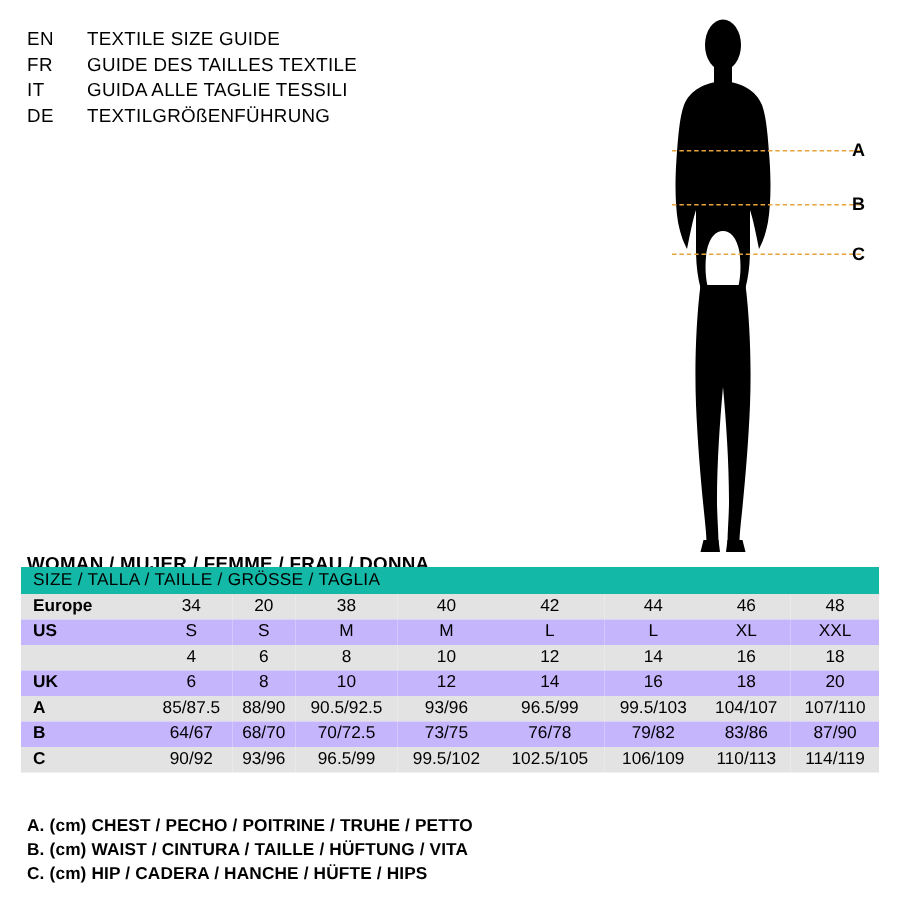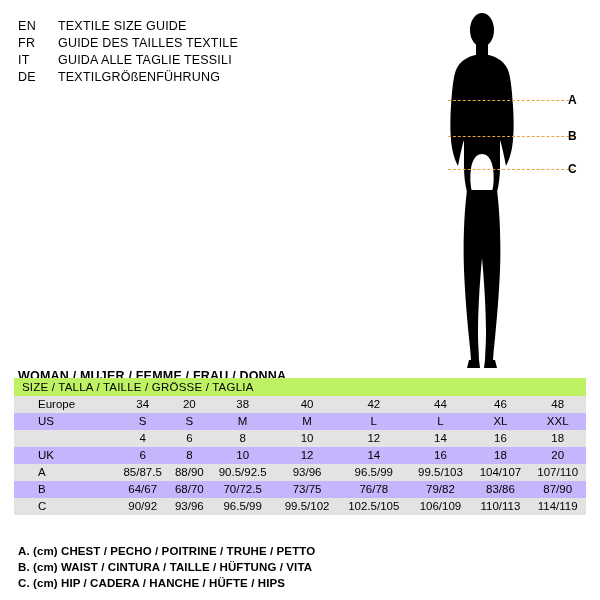--- a/index.html
+++ b/index.html
@@ -88,40 +88,41 @@
     font-size: 11.5px;
   }
   .size-table td {
     padding: 0;
     height: 17px;
     line-height: 17px;
     text-align: center;
     white-space: nowrap;
   }
   .size-table tr.head td {
-    background: #bef264;
+    background: #14b8a6;
     color: #000;
     text-align: left;
     padding-left: 8px;
     font-size: 11.5px;
     letter-spacing: 0.2px;
     height: 18px;
     line-height: 18px;
     margin-top: 40px;
   }
   .size-table tr.shade td {
     background: #e3e3e3;
   }
   .size-table tr.plain td {
     background: #c4b5fd;
   }
   .size-table td.rowlabel {
     text-align: left;
-    padding-left: 24px;
+    padding-left: 8px;
     width: 78px;
+    font-weight: bold;
   }
 
   
   .legend {
     position: absolute;
     left: 18px;
     top: 543px;
     width: 560px;
   }
   .legend-row {

